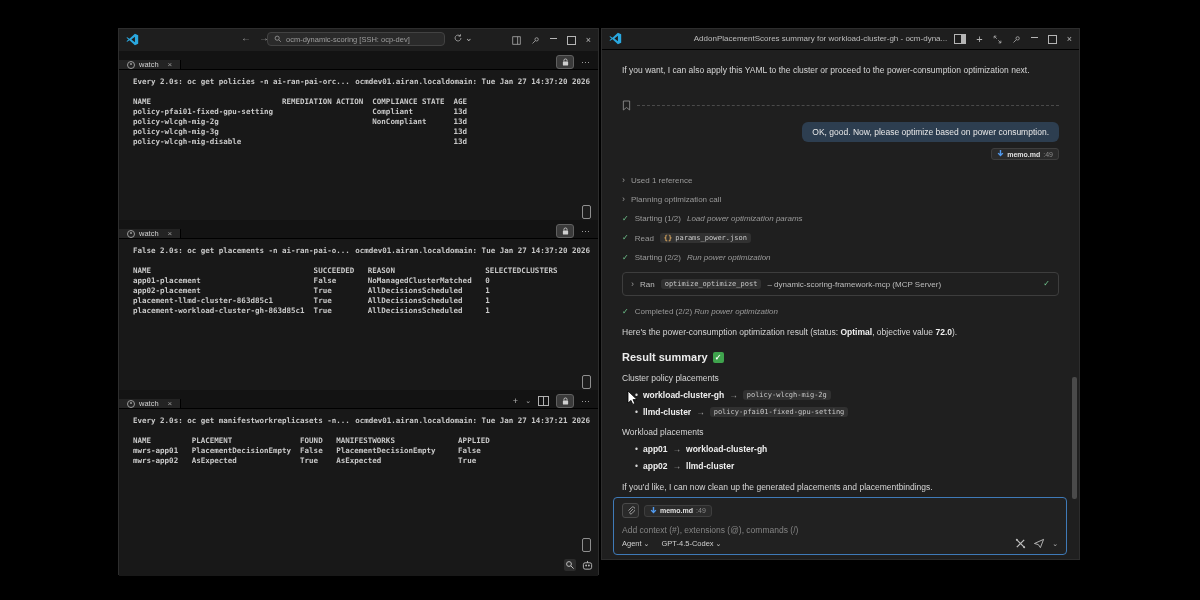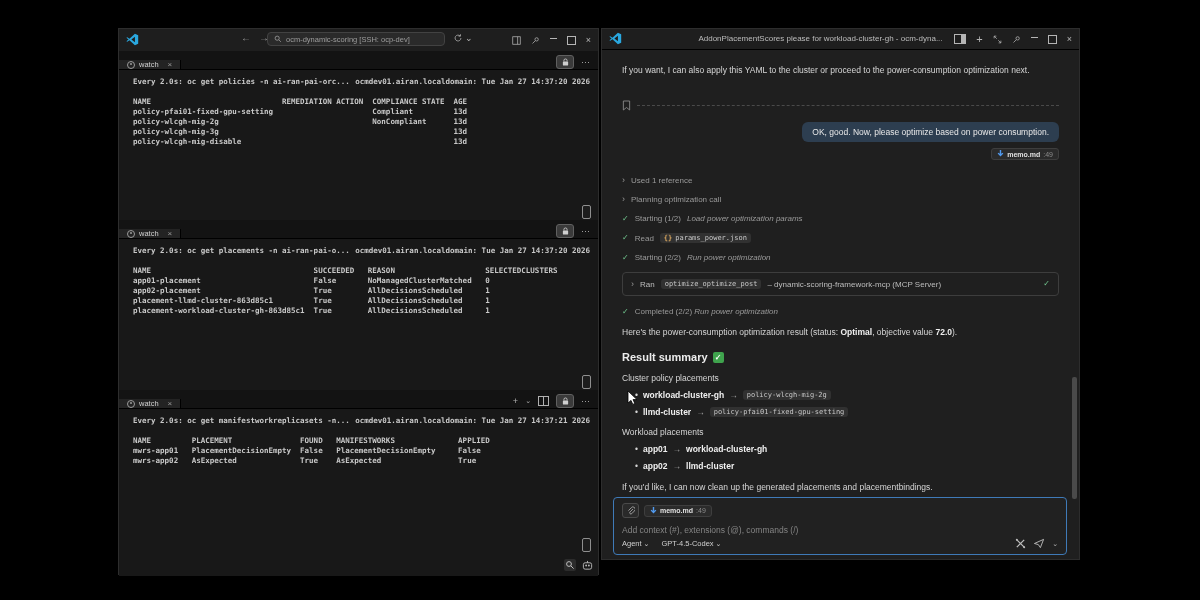--- a/index.html
+++ b/index.html
@@ -184,21 +184,21 @@
               <svg width="7" height="8" viewBox="0 0 8 9">
                 <rect x="1" y="4" width="6" height="4.5" rx="1" fill="#cfcfcf"></rect>
                 <path d="M2.2 4V2.8a1.8 1.8 0 0 1 3.6 0V4" fill="none" stroke="#cfcfcf"></path>
               </svg>
             </span>
           <span>···</span>
         </div>
       </div>
       <div class="tcontent">
         <div class="thead">
-          <span>Every 2.0s: oc get placements -n ai-ran-pai-o...</span>
+          <span>False 2.0s: oc get placements -n ai-ran-pai-o...</span>
           <span>ocmdev01.airan.localdomain: Tue Jan 27 14:37:20 2026</span>
         </div>
         <pre>NAME                                    SUCCEEDED   REASON                    SELECTEDCLUSTERS
 app01-placement                         False       NoManagedClusterMatched   0
 app02-placement                         True        AllDecisionsScheduled     1
 placement-llmd-cluster-863d85c1         True        AllDecisionsScheduled     1
 placement-workload-cluster-gh-863d85c1  True        AllDecisionsScheduled     1</pre>
       </div>
       <div class="phone-ico" style="bottom:1px;"></div>
     </div>
@@ -247,21 +247,21 @@
           </svg>
       </div>
     </div>
   </div>
 
   <div class="win right-win">
     <div class="titlebar">
       <svg class="logo" style="top:3px;" width="13" height="13" viewBox="0 0 16 16">
           <path fill="#2aa8e0" d="M11 .8 4.2 7.2 1.6 5.2l-1.1.6L3.2 8 .5 10.2l1.1.6 2.6-2 6.8 6.4 4-1.9V2.7zM11 4.6v6.8L6.6 8z"></path>
         </svg>
-      <div class="r-title">AddonPlacementScores please for workload-cluster-gh - ocm-dyna...</div>
+      <div class="r-title">AddonPlacementScores summary for workload-cluster-gh - ocm-dyna...</div>
       <div class="tb-right" style="height:20px;">
         <span class="layout-ico"></span>
         <span class="glyph" style="font-size:11px;">+</span>
         <svg width="9" height="9" viewBox="0 0 12 12">
             <path d="M1.5 4.5v-3h3M10.5 7.5v3h-3M1.5 1.5 5 5M10.5 10.5 7 7" fill="none" stroke="#b5b5b5"></path>
           </svg>
         <svg width="9" height="9" viewBox="0 0 12 12">
             <circle cx="7.5" cy="4.5" r="2.2" fill="none" stroke="#b5b5b5"></circle>
             <path d="M5.8 6.2 2 10" stroke="#b5b5b5"></path>
           </svg>

